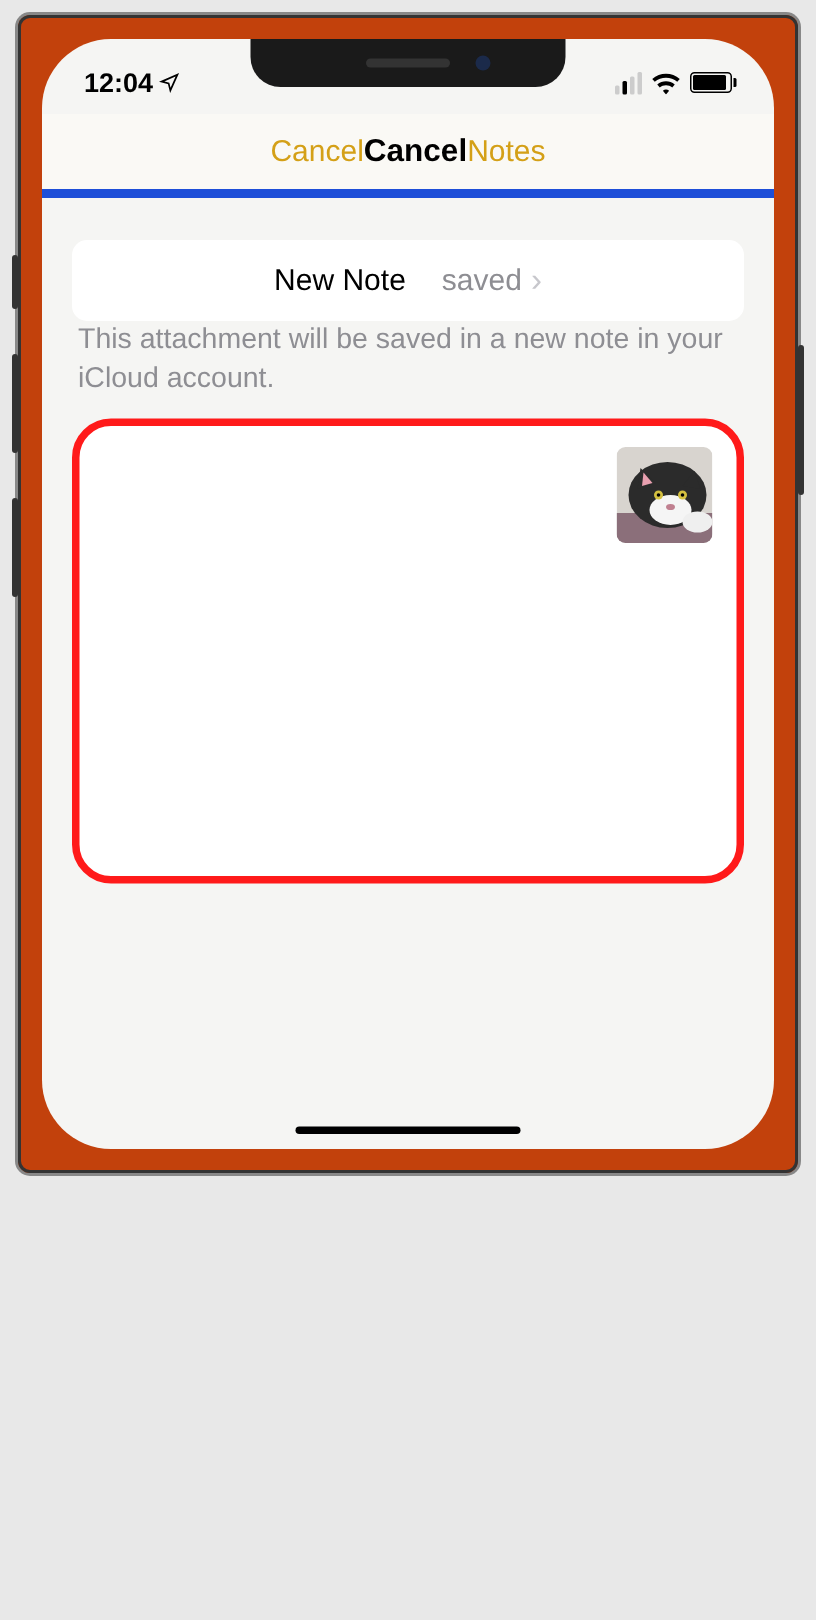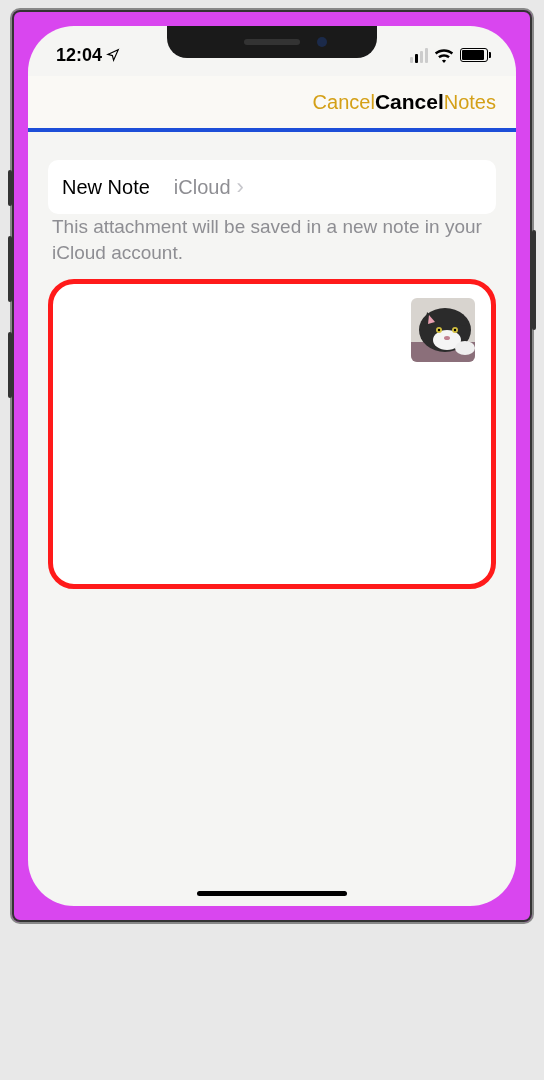--- a/index.html
+++ b/index.html
@@ -7,22 +7,22 @@
       background: #e8e8e8;
       display: flex;
       justify-content: center;
       align-items: flex-start;
       font-family: -apple-system, BlinkMacSystemFont, "Segoe UI", Helvetica, Arial, sans-serif;
       width: 544px;
       height: 1080px;
     }
     .phone-frame {
       width: 520px;
-      height: 912px;
-      background: #d946ef;
+      height: 772px;
+      background: #c2410c;
       border-radius: 8px;
       padding: 16px;
       margin-top: 10px;
       box-shadow: 0 0 0 2px #888, inset 0 0 0 2px #333;
       position: relative;
     }
     .phone-buttons-left {
       position: absolute;
       left: -4px;
       top: 160px;
@@ -72,32 +72,32 @@
     .signal-bar.b1{height:6px}
     .signal-bar.b2{height:9px;background:#000}
     .signal-bar.b3{height:12px}
     .signal-bar.b4{height:15px}
     .wifi-svg{width:20px;height:15px}
     .battery { width:28px;height:14px;border:1.5px solid #000;border-radius:3px;position:relative; }
     .battery::after{content:"";position:absolute;right:-4px;top:3px;width:2px;height:6px;background:#000;border-radius:0 1px 1px 0;}
     .battery-fill{position:absolute;left:1px;top:1px;bottom:1px;width:85%;background:#000;border-radius:1px;}
     .nav-bar {
       background: #faf9f5;
-      border-bottom: 4px solid #1d4ed8;
+      border-bottom: 6px solid #1d4ed8;
       height: 56px;
-      display:flex;align-items:center;justify-content:flex-end;
+      display:flex;align-items:center;justify-content:center;
       padding: 0 20px;
     }
     .nav-btn { color:#d4a017; font-size:20px; }
     .nav-title { font-size:21px; font-weight:600; color:#000; }
     .content { padding: 28px 20px 0; }
     .section-label { color:#8e8e93; font-size:18px; letter-spacing:0.5px; margin-bottom:10px; padding-left:4px; }
     .dest-row {
       background:#fff; border-radius:10px; height:54px;
-      display:flex;align-items:center;justify-content:flex-start;
+      display:flex;align-items:center;justify-content:center;
       padding:0 14px;
       gap:24px;
     }
     .dest-left { font-size:20px; color:#000; }
     .dest-right { display:flex;align-items:center;gap:6px;color:#8e8e93;font-size:20px; }
     .chevron { color:#c7c7cc; font-size:22px; }
     .desc { color:#8e8e93; font-size:19px; line-height:1.35; padding:0 4px; }
     .compose-wrap {
       margin-top:14px; border:5px solid #ff1a1a; border-radius:26px;
       background:#fff; height:310px; position:relative;
@@ -159,21 +159,21 @@
       <span class="nav-btn">Cancel</span>
       <span class="nav-title">Cancel</span>
       <span class="nav-btn">Notes</span>
     </div>
 
     <div class="content">
 
       <div class="dest-row">
         <span class="dest-left">New Note</span>
         <span class="dest-right">
-          <span>iCloud</span>
+          <span>saved</span>
           <span class="chevron">›</span>
         </span>
       </div>
 
       <div class="desc">This attachment will be saved in a new note in your iCloud account.</div>
 
       <div class="compose-wrap">
         <div class="compose-inner">
           <div class="thumb">
             <svg viewBox="0 0 64 64">

